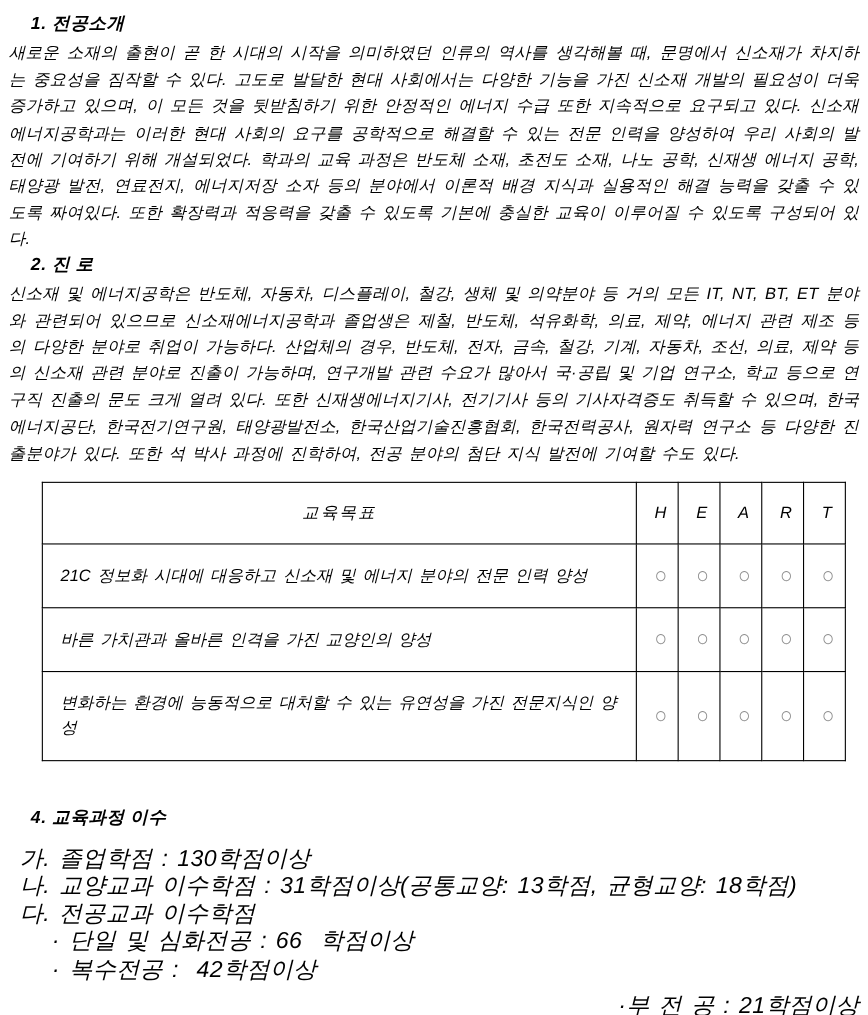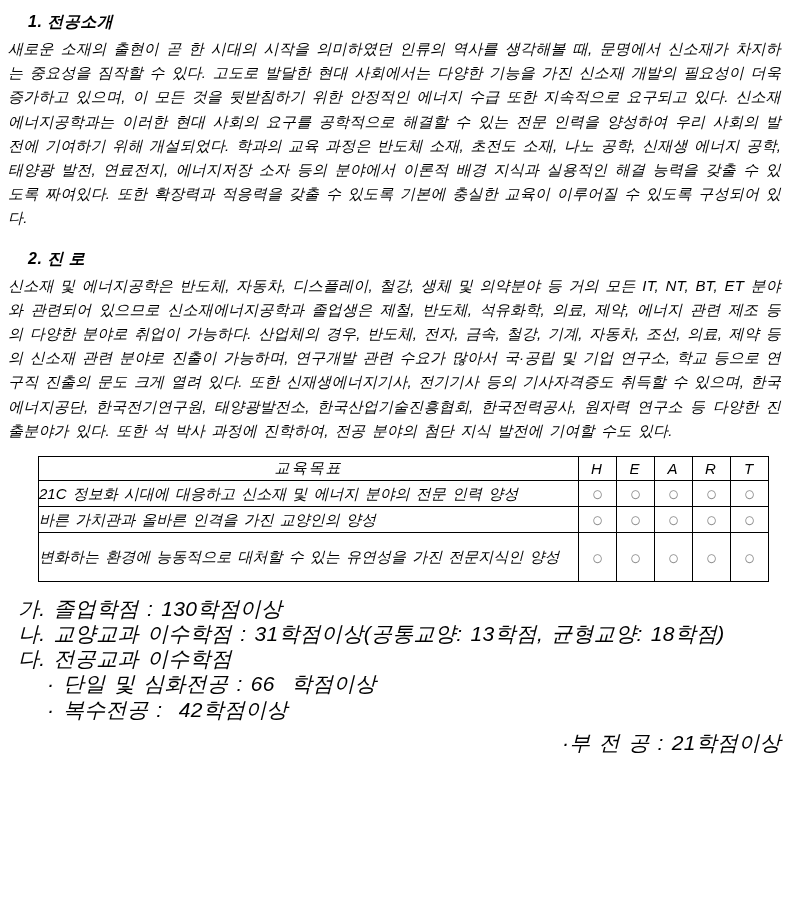--- a/index.html
+++ b/index.html
@@ -20,34 +20,34 @@
     line-height: 20px;
   }
   .para {
     font-size: 15px;
     line-height: 24.2px;
     text-align: justify;
     margin: 5px 0 0 0;
     word-spacing: 2px;
     letter-spacing: 0.2px;
   }
-  .gap-s2 { margin-top: 18px; }
+  .gap-s2 { }
   .gap-s3 { margin-top: 56px; }
   .gap-s4 { margin-top: 42px; }
 
   table.goals {
     border-collapse: collapse;
     margin: 13px 0 0 30px;
     width: 730px;
     table-layout: fixed;
     font-size: 15px;
   }
   table.goals th, table.goals td {
     border: 1.5px solid #000000;
-    padding: 0;
+    padding: 16px;
   }
   table.goals th {
     font-weight: normal;
     height: 23px;
     text-align: center;
     letter-spacing: 2px;
   }
   table.goals col.c-goal { width: 540px; }
   table.goals col.c-mark { width: 38px; }
   td.goal-label {
@@ -134,20 +134,21 @@
         <td class="goal-label">변화하는 환경에 능동적으로 대처할 수 있는 유연성을 가진 전문지식인 양성</td>
         <td class="mark-cell"><span class="mark">○</span></td>
         <td class="mark-cell"><span class="mark">○</span></td>
         <td class="mark-cell"><span class="mark">○</span></td>
         <td class="mark-cell"><span class="mark">○</span></td>
         <td class="mark-cell"><span class="mark">○</span></td>
       </tr>
     </tbody>
   </table>
 
+  <div class="sec-heading gap-s4">4. 교육과정 이수</div>
 
   <div class="course-list">
     <div class="course-item">가. 졸업학점 : 130학점이상</div>
     <div class="course-item">나. 교양교과 이수학점 : 31학점이상(공통교양: 13학점, 균형교양: 18학점)</div>
     <div class="course-item">다. 전공교과 이수학점</div>
     <div class="course-subitem"><span class="bullet">·</span><span>단일 및 심화전공 : 66  학점이상</span></div>
     <div class="course-subitem"><span class="bullet">·</span><span>복수전공 :  42학점이상</span></div>
     <div class="course-subitem last"><span class="bullet">·</span><span>부 전 공 : 21학점이상</span></div>
   </div>
 

